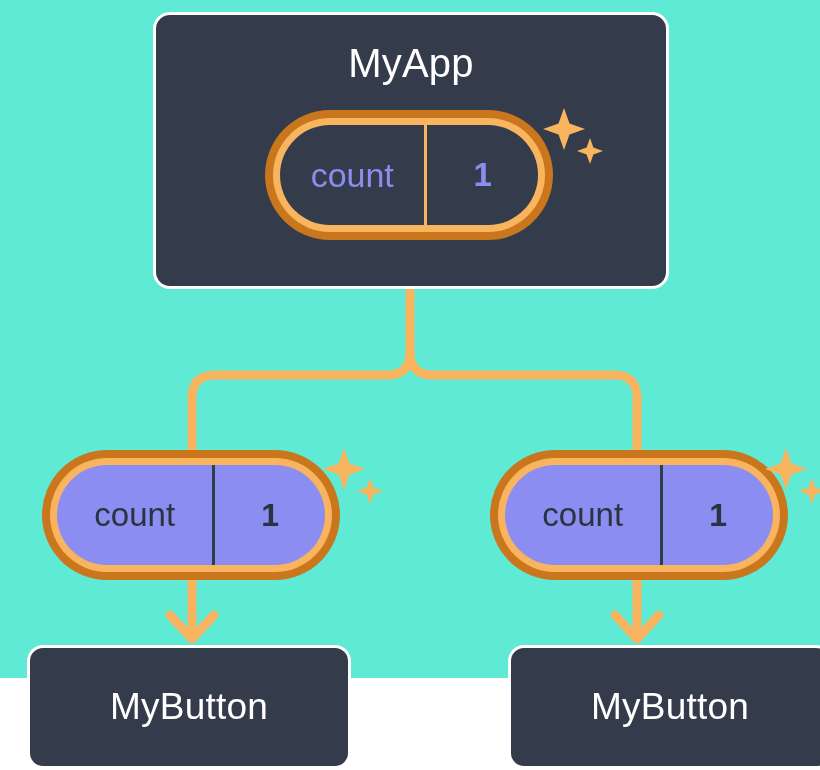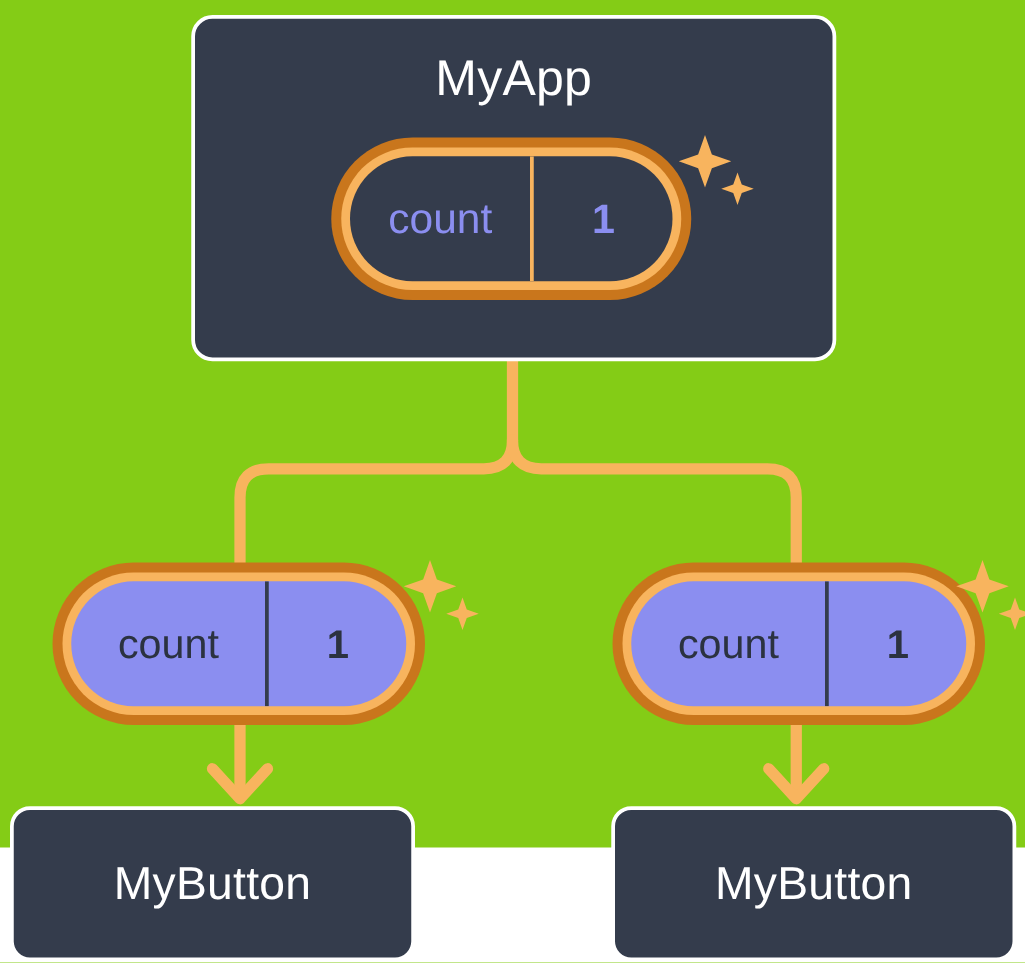--- a/index.html
+++ b/index.html
@@ -11,21 +11,21 @@
     width: 820px;
     height: 770px;
     overflow: hidden;
     font-family: "Liberation Sans", sans-serif;
   }
 
   #stage {
     position: relative;
     width: 820px;
     height: 678px;
-    background: #84cc16;
+    background: #5eead4;
   }
 
   
   #wires {
     position: absolute;
     left: 0;
     top: 0;
     width: 820px;
     height: 770px;
     pointer-events: none;
@@ -59,20 +59,21 @@
   }
   #card-myapp .card-title {
     font-size: 40px;
     margin-top: 26px;
   }
 
   .card-mybutton {
     width: 324px;
     height: 124px;
     border-radius: 16px;
+    margin-left: 19px;
   }
   #card-mybutton-left  { left: 8px;   top: 645px; }
   #card-mybutton-right { left: 489px; top: 645px; }
   .card-mybutton .card-title { font-size: 37px; }
 
   
   .pill {
     position: absolute;
     box-sizing: border-box;
     border-radius: 999px;

